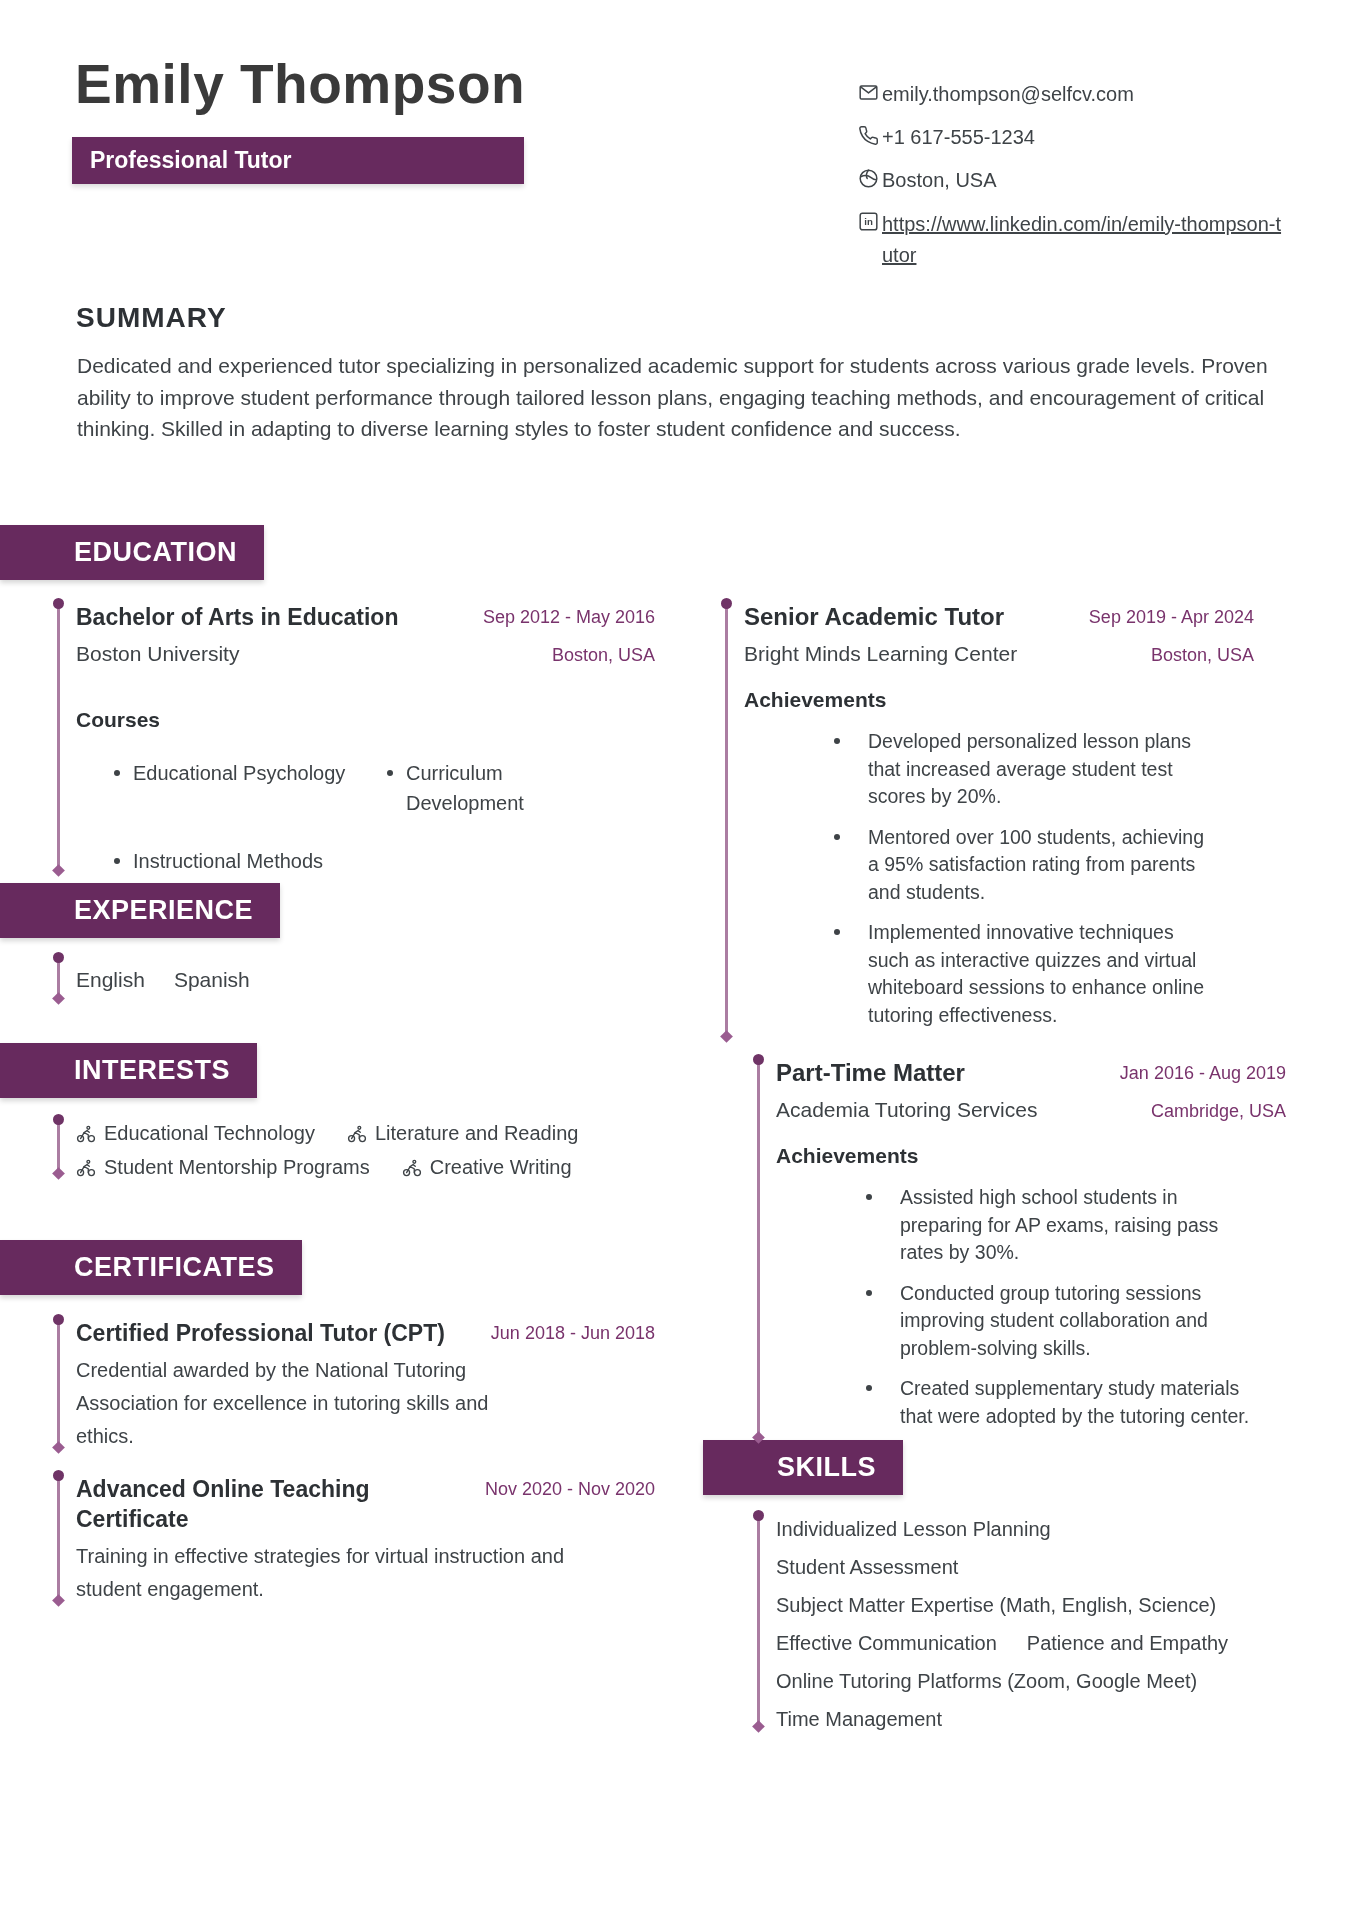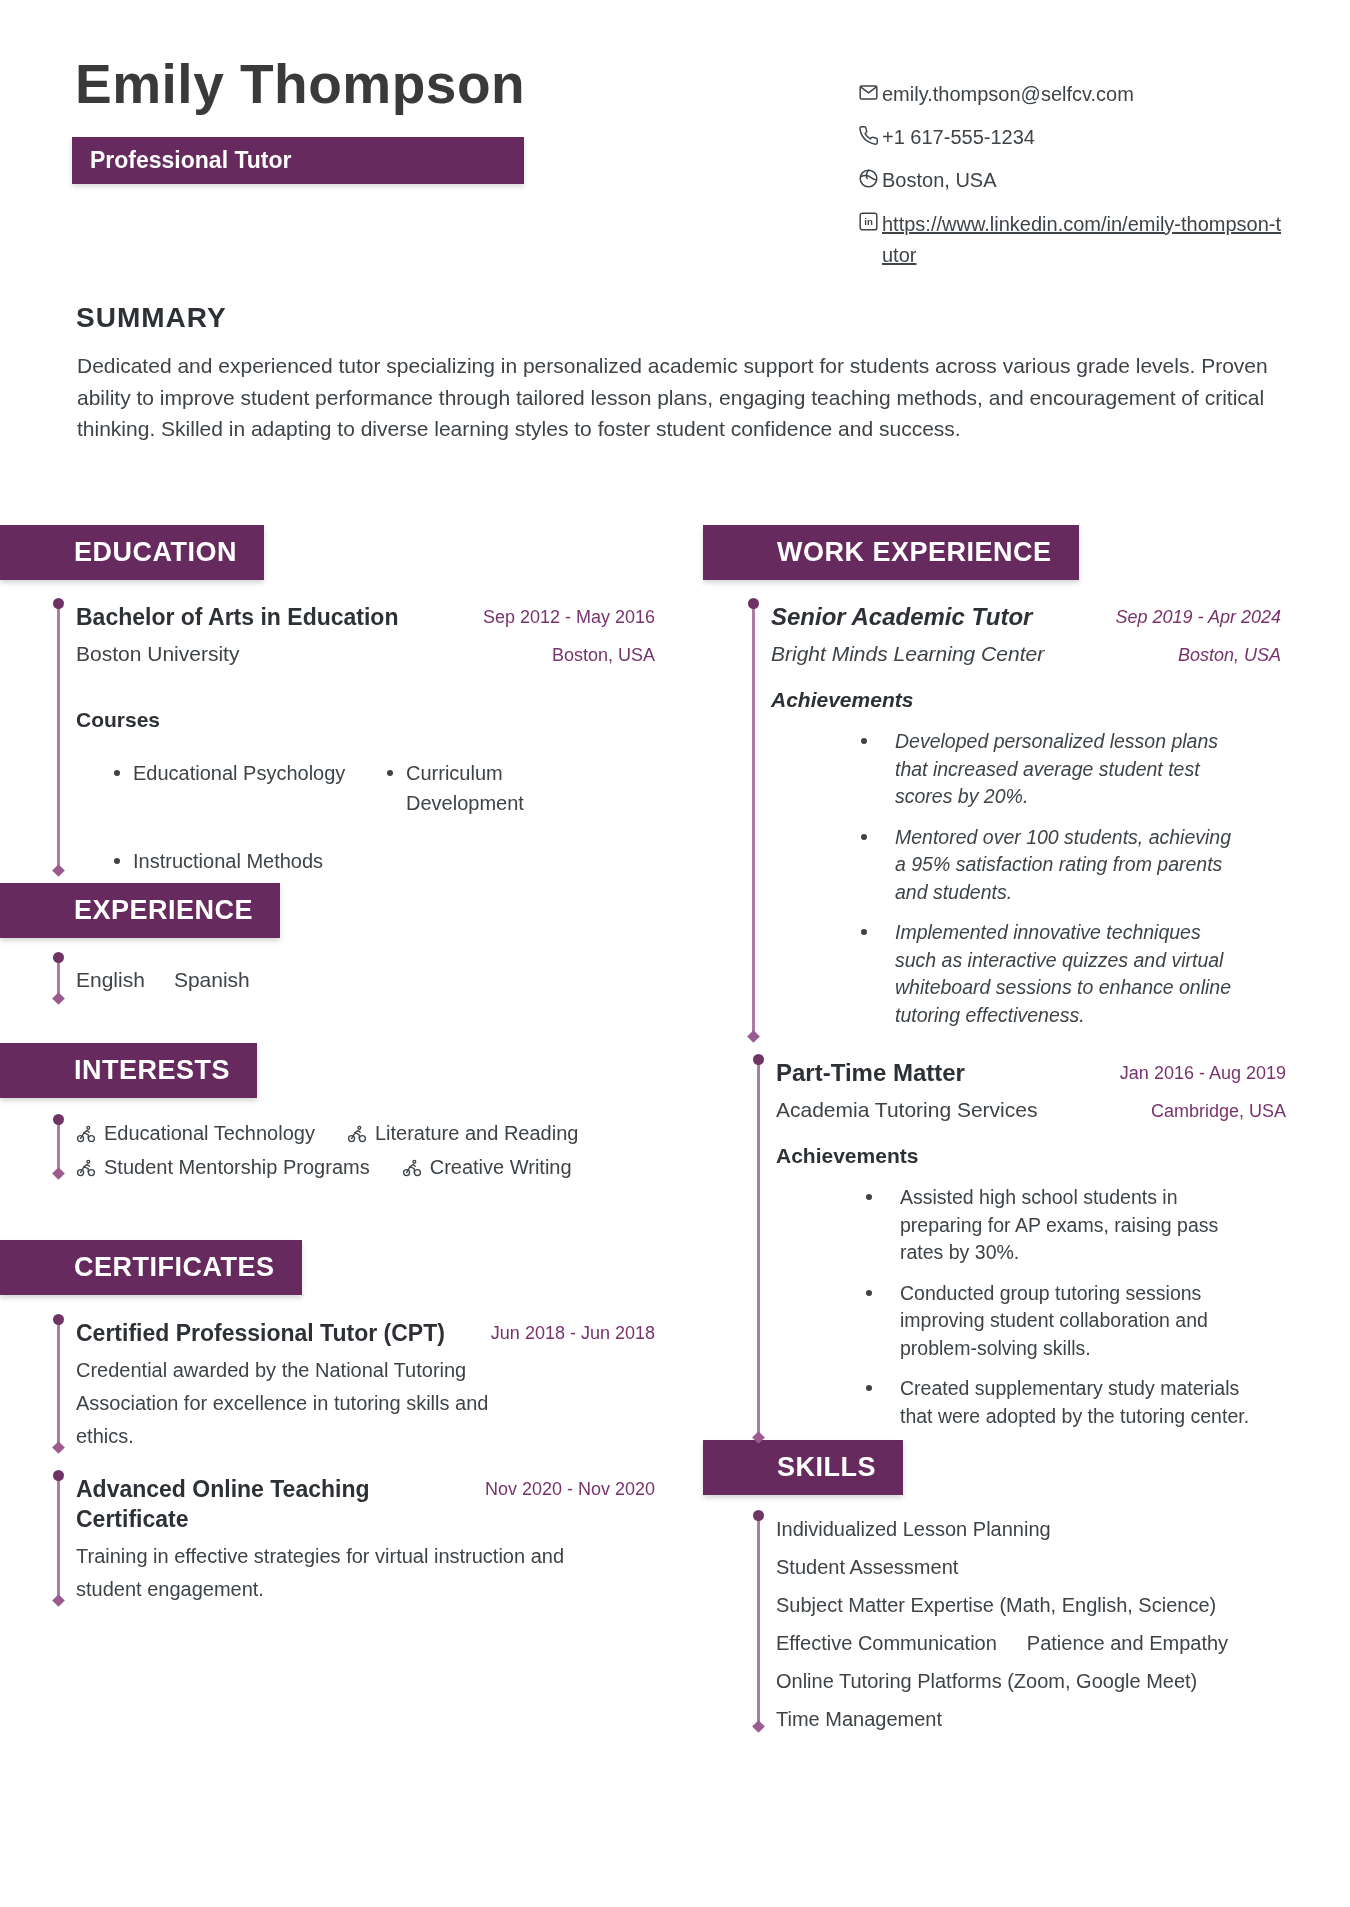--- a/index.html
+++ b/index.html
@@ -129,21 +129,20 @@
           </svg>
       </span>
       <a class="c-link" href="#">https://www.linkedin.com/in/emily-thompson-tutor</a>
     </div>
   </div>
 
   <div class="summary-heading">SUMMARY</div>
   <div class="summary-text">Dedicated and experienced tutor specializing in personalized academic support for students across various grade levels. Proven ability to improve student performance through tailored lesson plans, engaging teaching methods, and encouragement of critical thinking. Skilled in adapting to diverse learning styles to foster student confidence and success.</div>
 
   <div class="banner left" style="top:525px;">EDUCATION</div>
-  <div class="banner right" style="top:525px;">WORK EXPERIENCE</div>
   <div class="banner left" style="top:883px;">EXPERIENCE</div>
   <div class="banner left" style="top:1043px;">INTERESTS</div>
   <div class="banner left" style="top:1240px;">CERTIFICATES</div>
   <div class="banner right" style="top:1440px;">SKILLS</div>
 
   <div class="t-item" style="left:57px;top:596px;width:598px;">
     <div class="t-line"></div>
     <div class="entry-head">
       <div class="entry-title">Bachelor of Arts in Education</div>
       <div class="entry-date">Sep 2012 - May 2016</div>
@@ -229,21 +228,21 @@
 
   <div class="t-item" style="left:57px;top:1468px;width:598px;">
     <div class="t-line"></div>
     <div class="entry-head">
       <div class="entry-title cert-title narrow">Advanced Online Teaching Certificate</div>
       <div class="entry-date">Nov 2020 - Nov 2020</div>
     </div>
     <div class="cert-desc w2">Training in effective strategies for virtual instruction and student engagement.</div>
   </div>
 
-  <div class="t-item" style="left:752px;top:596px;width:529px;font-style:italic;">
+  <div class="t-item" style="left:725px;top:596px;width:529px;">
     <div class="t-line"></div>
     <div class="entry-head">
       <div class="entry-title" style="font-size:24px;">Senior Academic Tutor</div>
       <div class="entry-date">Sep 2019 - Apr 2024</div>
     </div>
     <div class="entry-sub">
       <div class="entry-org">Bright Minds Learning Center</div>
       <div class="entry-loc">Boston, USA</div>
     </div>
     <div class="block-label" style="margin-top:20px;">Achievements</div>

